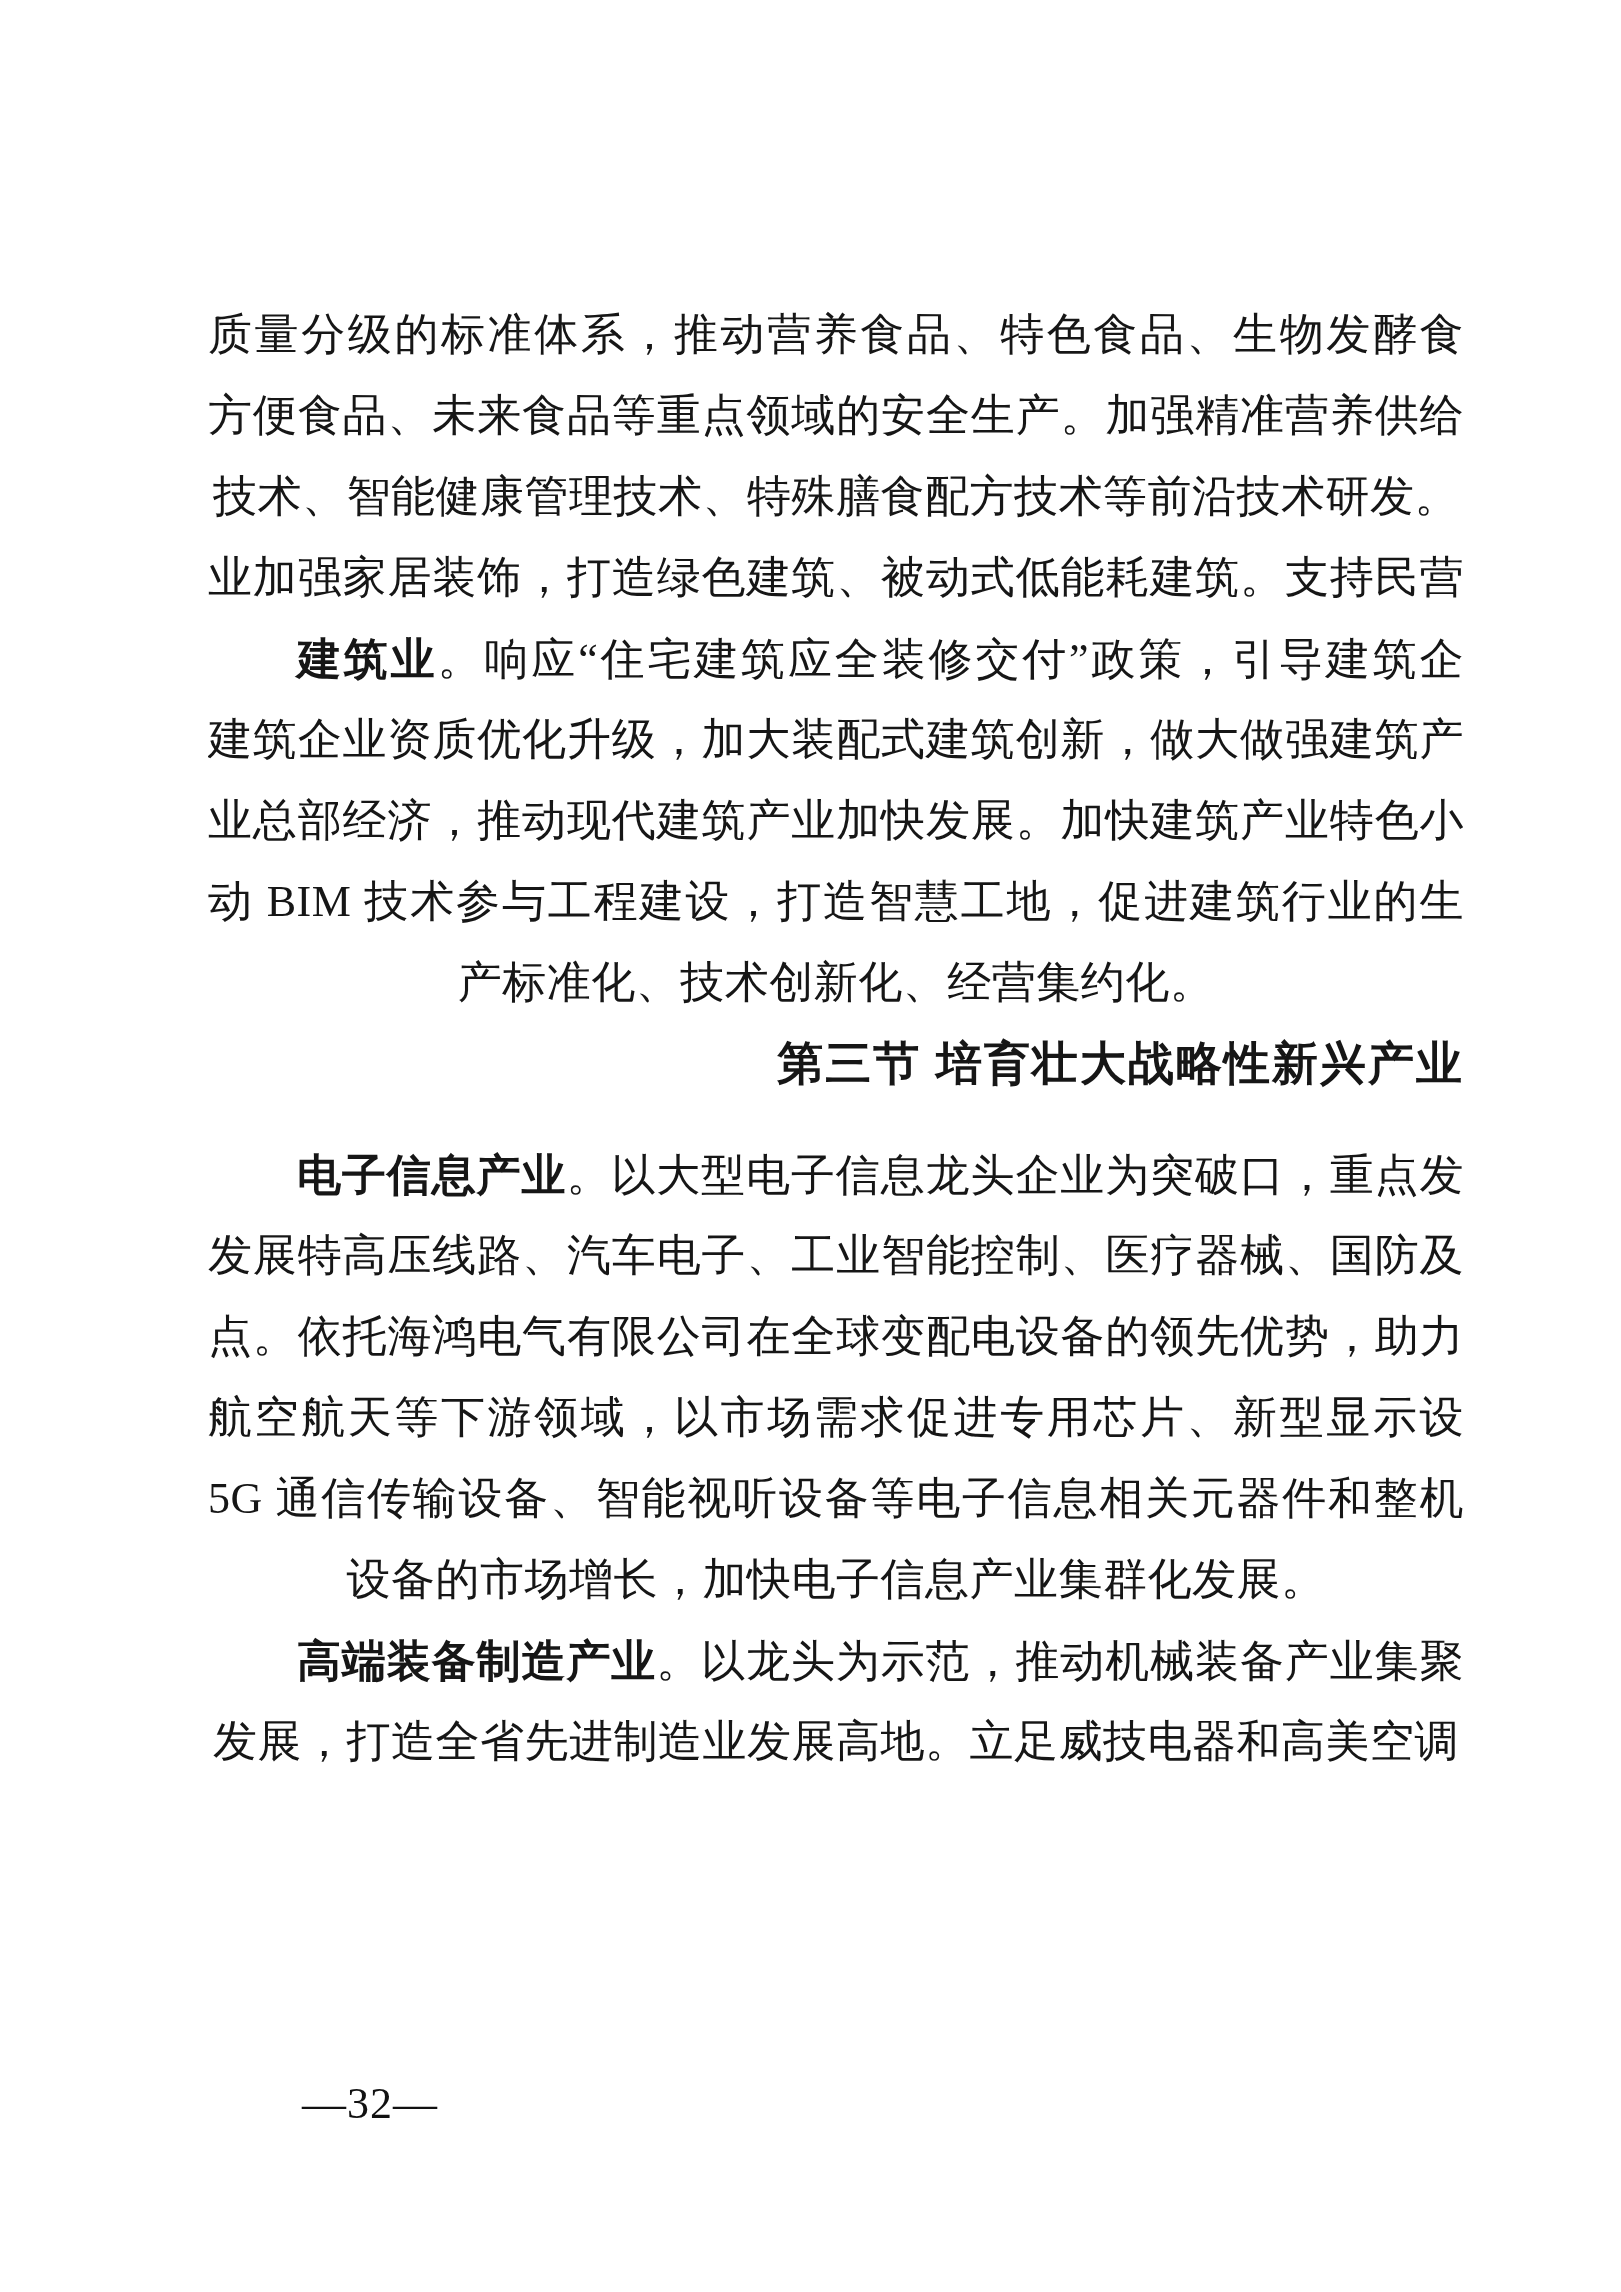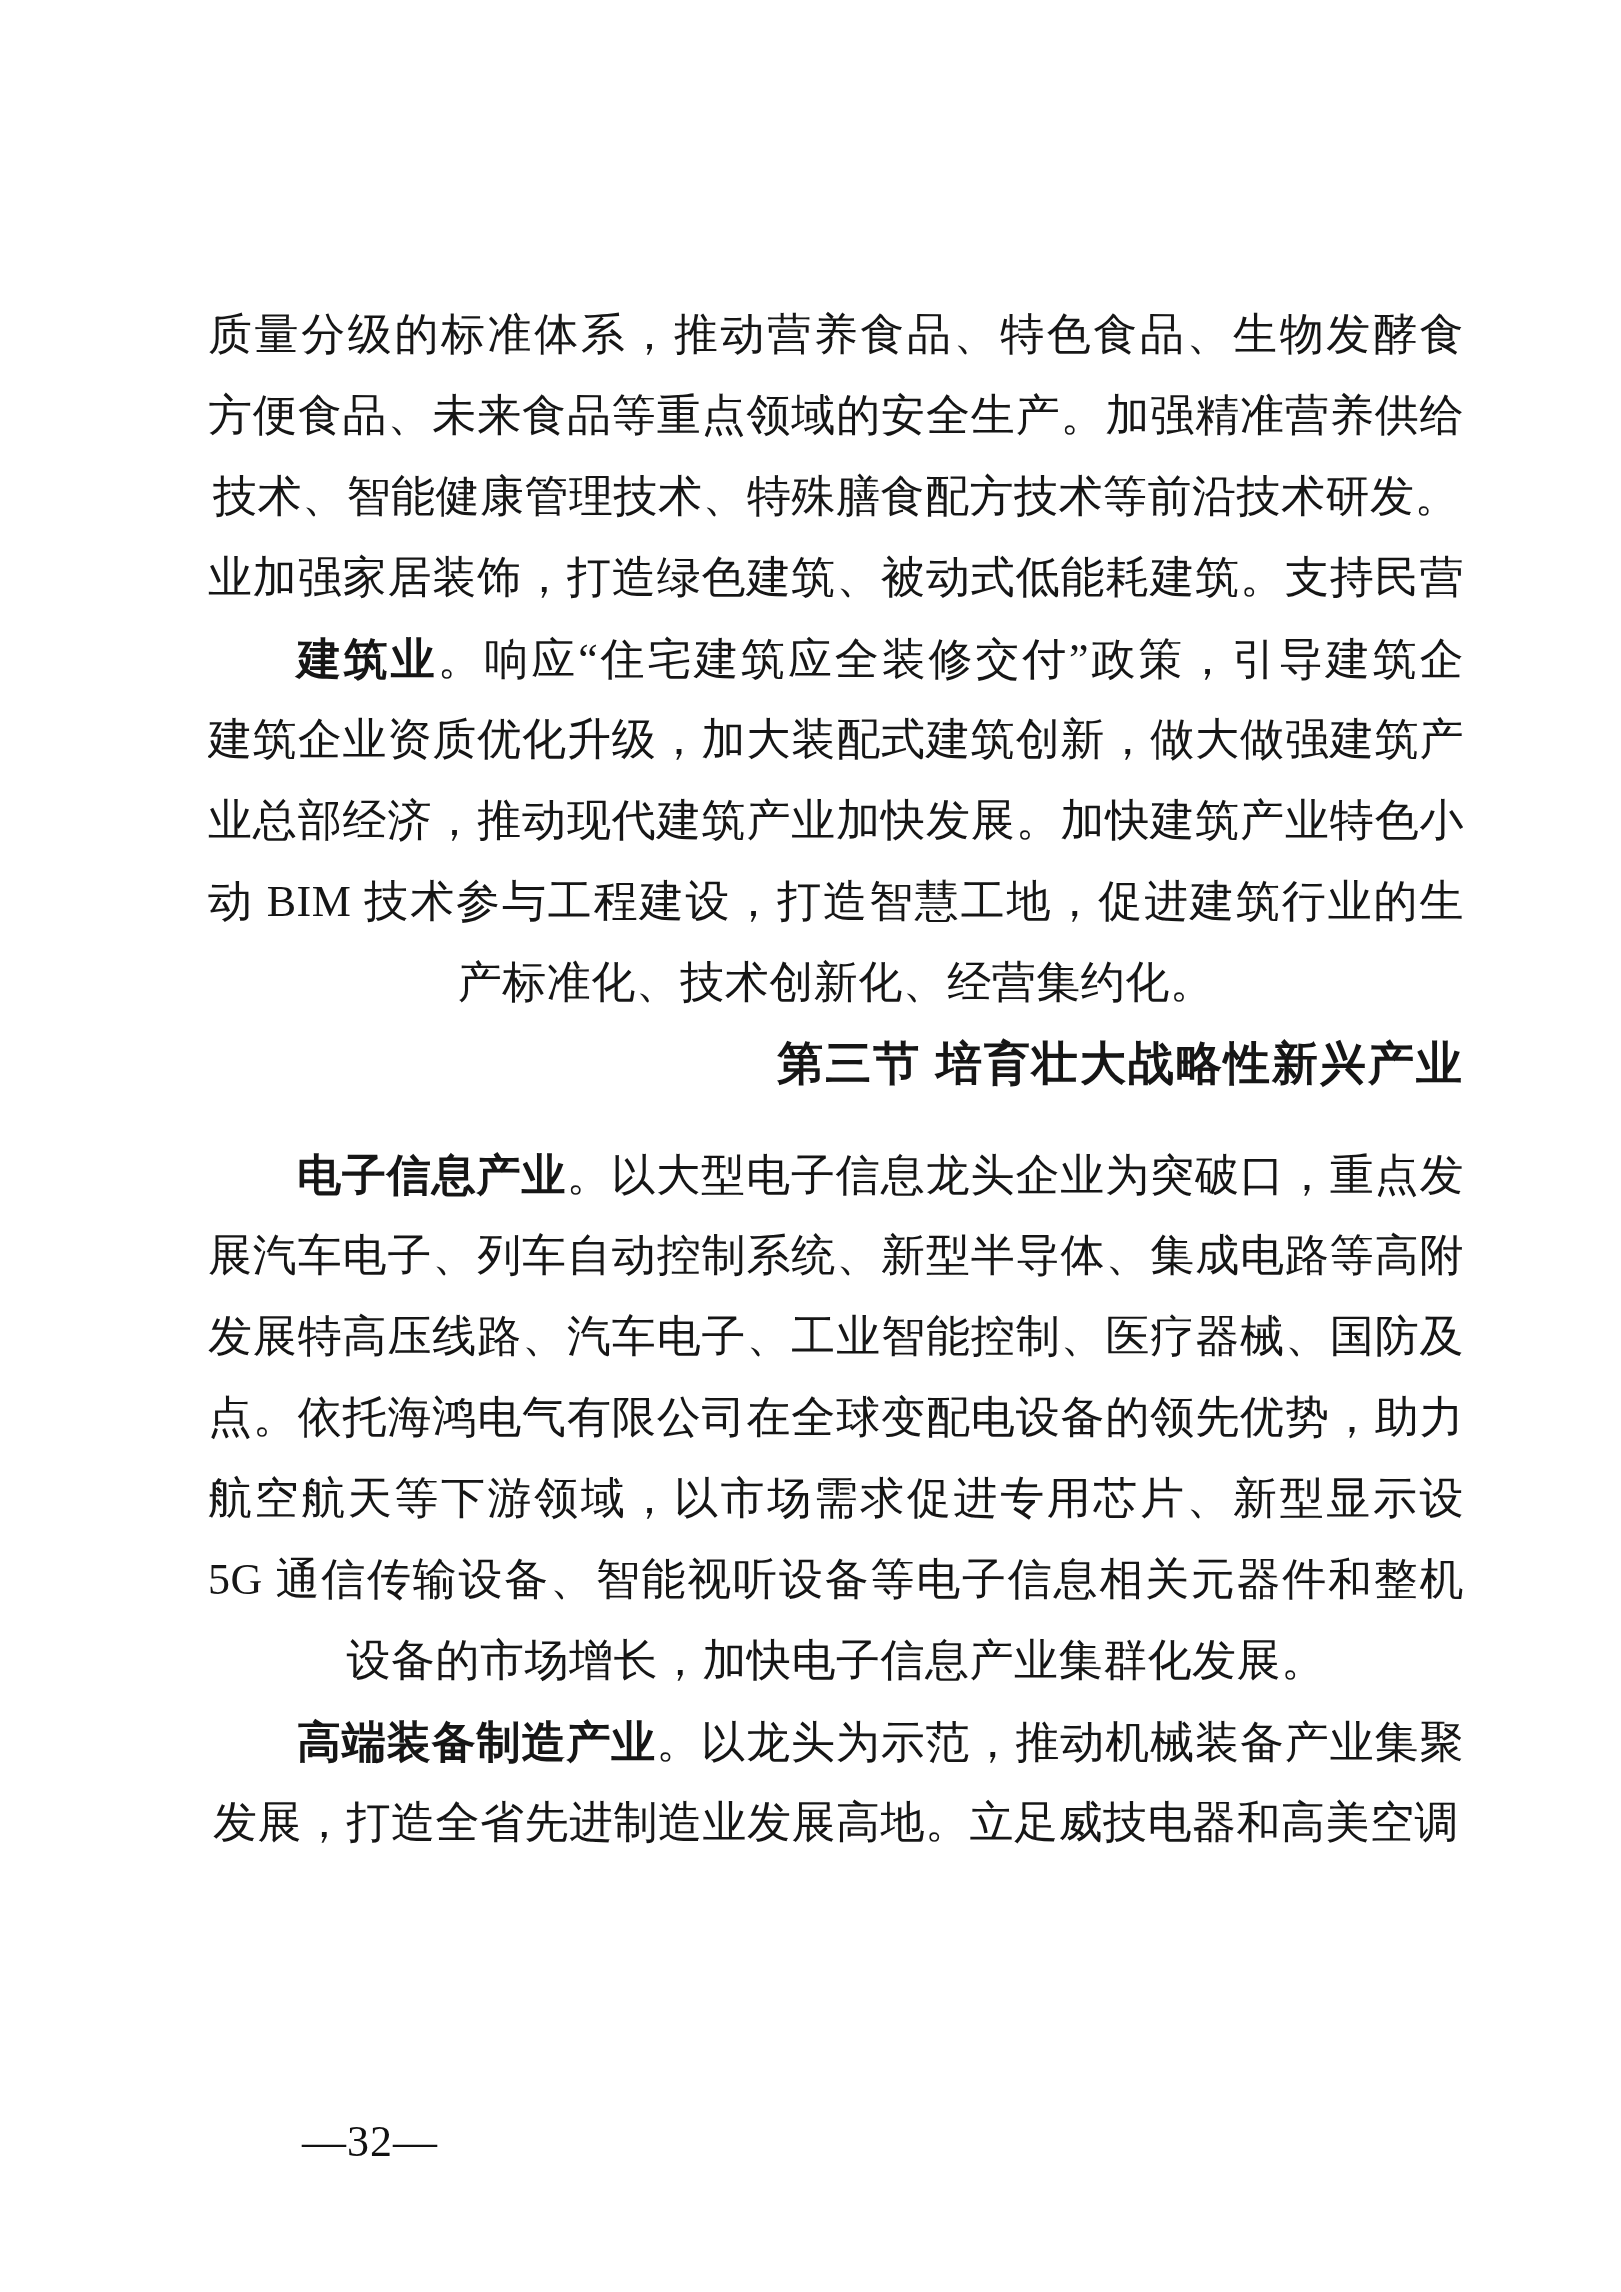--- a/index.html
+++ b/index.html
@@ -49,21 +49,20 @@
     font-family: "Liberation Sans", "DejaVu Sans", sans-serif;
   }
   .page-number {
     position: absolute;
     left: 302px;
     top: 2082px;
     font-size: 44px;
     line-height: 1;
     letter-spacing: 1px;
     color: #111111;
-    margin-top: 38px;
   }
 </style>
 </head>
 <body>
 
 <div class="text-block">
     <div class="paragraph">
       <div class="line fill"><span>质量分级的标准体系，推动营养食品、特色食品、生物发酵食品、</span></div>
       <div class="line fill"><span>方便食品、未来食品等重点领域的安全生产。加强精准营养供给</span></div>
       <div class="line last"><span>技术、智能健康管理技术、特殊膳食配方技术等前沿技术研发。</span></div>
@@ -72,21 +71,20 @@
       <div class="line fill"><span>业加强家居装饰，打造绿色建筑、被动式低能耗建筑。支持民营</span></div>
       <div class="line fill indent"><span class="lead">建筑业</span><span>。响应“住宅建筑应全装修交付”政策，引导建筑企</span></div>
       <div class="line fill"><span>建筑企业资质优化升级，加大装配式建筑创新，做大做强建筑产</span></div>
       <div class="line fill"><span>业总部经济，推动现代建筑产业加快发展。加快建筑产业特色小</span></div>
       <div class="line fill"><span>动 BIM 技术参与工程建设，打造智慧工地，促进建筑行业的生</span></div>
       <div class="line last"><span>产标准化、技术创新化、经营集约化。</span></div>
     </div>
     <div class="heading">第三节 培育壮大战略性新兴产业</div>
     <div class="paragraph">
       <div class="line fill indent"><span class="lead">电子信息产业</span><span>。以大型电子信息龙头企业为突破口，重点发</span></div>
-      <div class="line fill"><span>展汽车电子、列车自动控制系统、新型半导体、集成电路等高附</span></div>
       <div class="line fill"><span>发展特高压线路、汽车电子、工业智能控制、医疗器械、国防及</span></div>
       <div class="line fill"><span>点。依托海鸿电气有限公司在全球变配电设备的领先优势，助力</span></div>
       <div class="line fill"><span>航空航天等下游领域，以市场需求促进专用芯片、新型显示设备、</span></div>
       <div class="line fill"><span>5G 通信传输设备、智能视听设备等电子信息相关元器件和整机</span></div>
       <div class="line last"><span>设备的市场增长，加快电子信息产业集群化发展。</span></div>
     </div>
     <div class="paragraph">
       <div class="line fill indent"><span class="lead">高端装备制造产业</span><span>。以龙头为示范，推动机械装备产业集聚</span></div>
       <div class="line last"><span>发展，打造全省先进制造业发展高地。立足威技电器和高美空调</span></div>
     </div>

